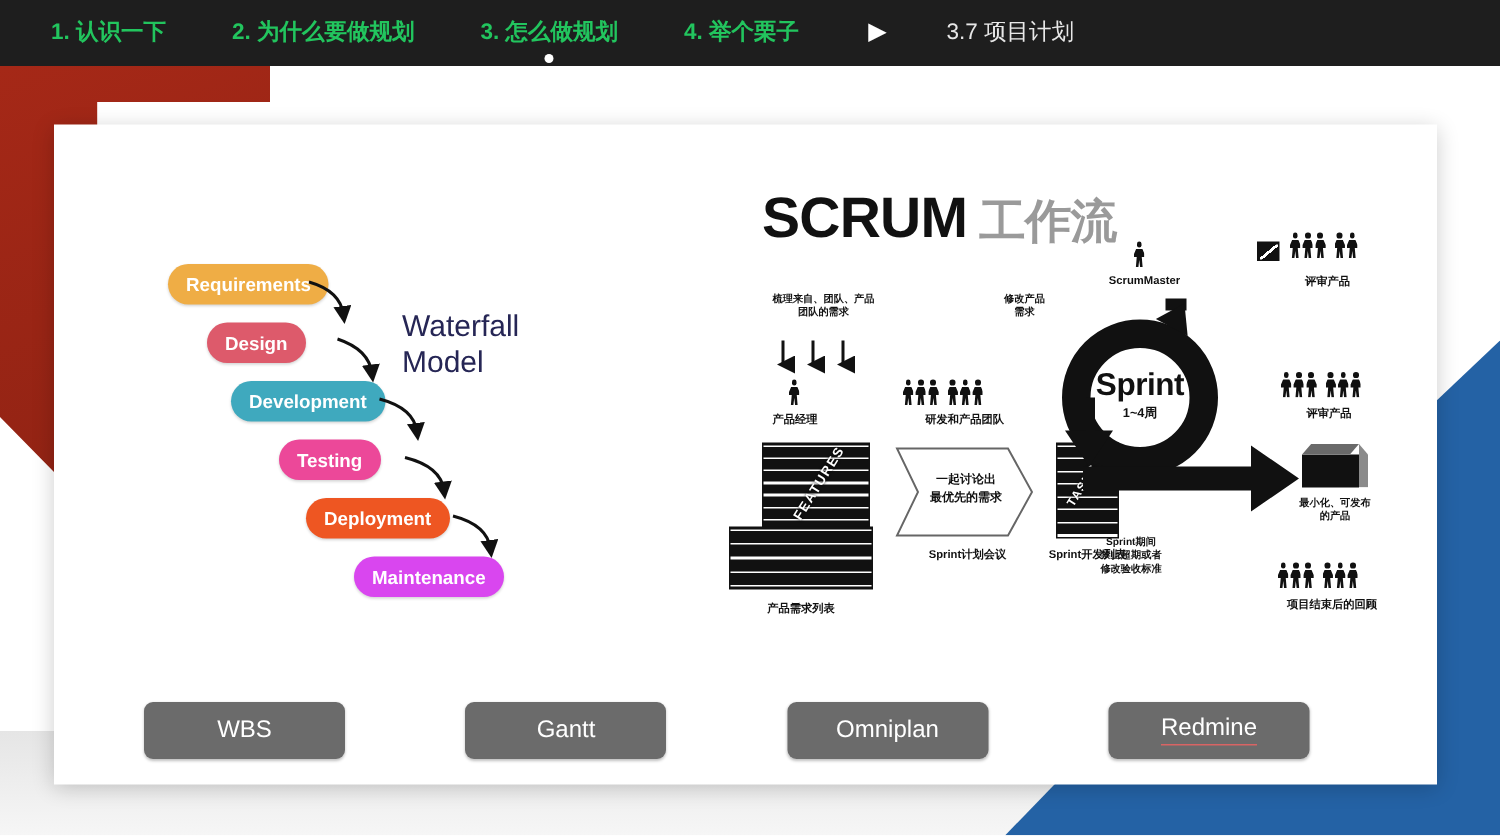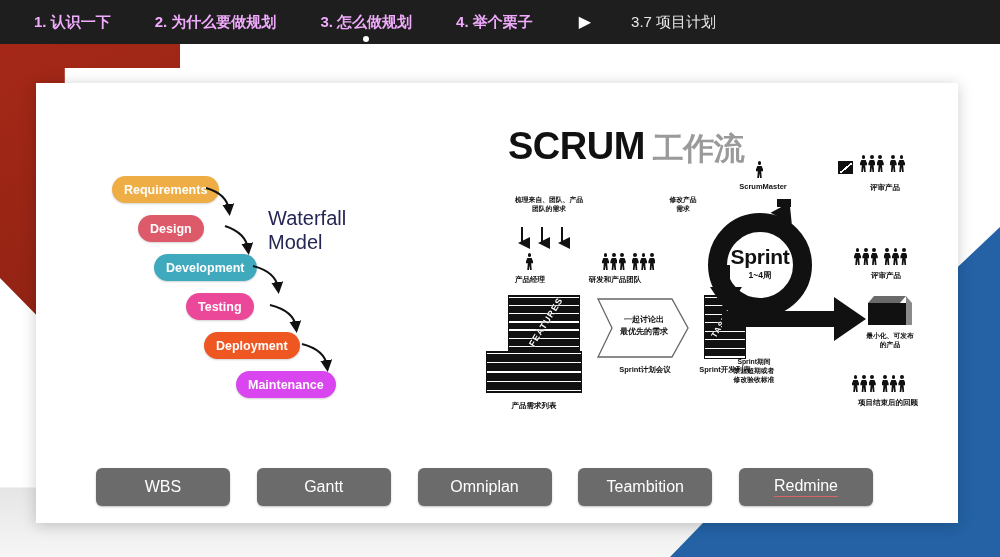--- a/index.html
+++ b/index.html
@@ -25,21 +25,21 @@
     position: absolute;
     left: 0; top: 0;
     width: 1000px; height: 44px;
     background: #1e1e1e;
     z-index: 40;
     display: flex;
     align-items: center;
   }
   .nav-item {
     position: relative;
-    color: #f0abfc;
+    color: #22c55e;
     font-size: 15px;
     font-weight: bold;
     white-space: nowrap;
     cursor: pointer;
     line-height: 44px;
   }
   .nav-item.plain { font-weight: normal; color: #e8e8e8; }
   .nav-dot {
     position: absolute;
     left: 50%;
@@ -391,21 +391,21 @@
 
       <div class="people-row" style="left:70px; top:150px;">
         <span class="person"></span>
       </div>
       <div class="sc-label" style="left:42px; top:172px; width:64px;">产品经理</div>
 
       <div class="people-row" style="left:146px; top:150px;">
         <span class="person"></span><span class="person"></span><span class="person"></span>
         <span class="person"></span><span class="person"></span><span class="person"></span>
       </div>
-      <div class="sc-label" style="left:124px; top:172px; width:70px;">研发和产品团队</div>
+      <div class="sc-label" style="left:152px; top:172px; width:70px;">研发和产品团队</div>
 
       <div class="stack" style="left:52px; top:192px; width:72px; height:62px;">
         <div class="line"></div>
           <div class="line"></div>
           <div class="line"></div>
           <div class="line"></div>
         <div class="line"></div>
           <div class="line"></div>
           <div class="line"></div>
           <div class="line"></div>
@@ -488,22 +488,19 @@
     <div id="toolrow">
       <div class="tool-btn">
         <span class="lbl">WBS</span>
       </div>
       <div class="tool-btn">
         <span class="lbl">Gantt</span>
       </div>
       <div class="tool-btn">
         <span class="lbl">Omniplan</span>
       </div>
-      <div class="tool-btn">
-        <span class="lbl">Teambition</span>
-      </div>
       <div class="tool-btn misspelled">
         <span class="lbl">Redmine</span>
       </div>
     </div>
 
   </div>
 </div>
 
 </body></html>

